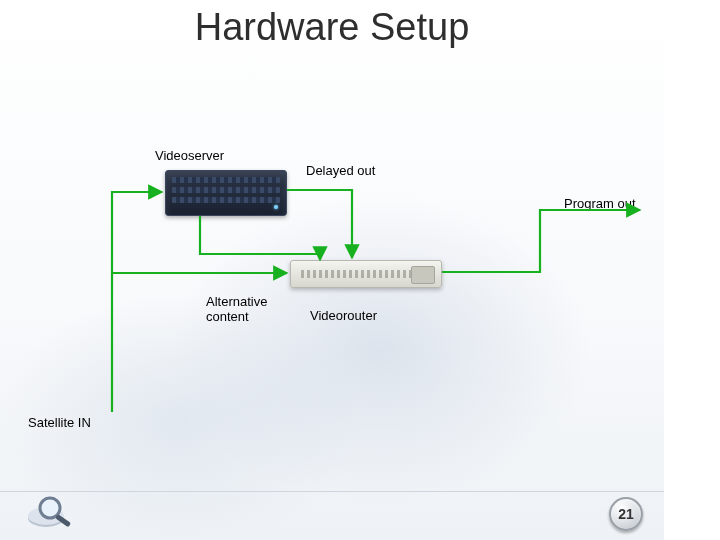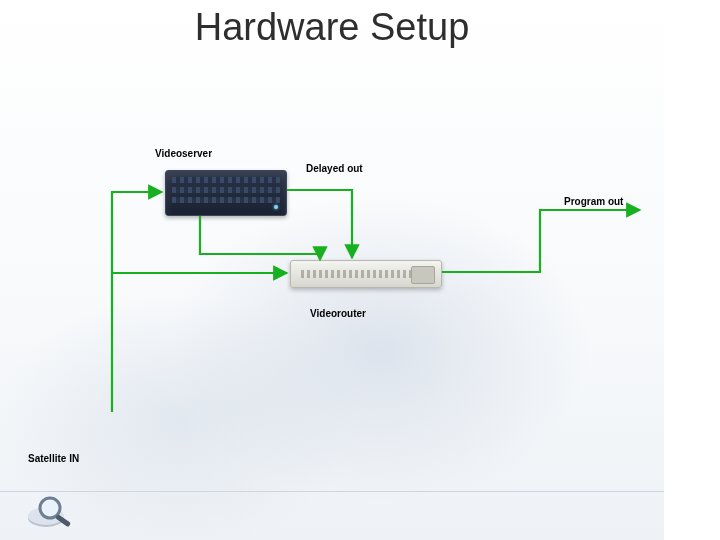--- a/index.html
+++ b/index.html
@@ -24,22 +24,22 @@
     position: absolute;
     left: 0; right: 0;
     top: 6px;
     text-align: center;
     font-size: 38px;
     color: #2e2e2e;
     font-weight: 400;
   }
   .lbl {
     position: absolute;
-    font-size: 10px;
-    font-weight: 700;
+    font-size: 13px;
+    font-weight: 400;
     color: #000;
     white-space: nowrap;
   }
   svg.wires {
     position: absolute;
     left: 0; top: 0;
     width: 720px; height: 540px;
     pointer-events: none;
   }
   
@@ -113,22 +113,24 @@
 </head>
 <body>
 
 <div class="slide">
 
   <div class="title">Hardware Setup</div>
 
   <div class="lbl" style="left:155px; top:148px;">Videoserver</div>
   <div class="lbl" style="left:306px; top:163px;">Delayed out</div>
   <div class="lbl" style="left:564px; top:196px;text-align:center;">Program out</div>
+  <div class="lbl" style="left:206px; top:294px; white-space:pre;">Alternative
+content</div>
   <div class="lbl" style="left:310px; top:308px;">Videorouter</div>
-  <div class="lbl" style="left:28px; top:415px;margin-top:38px;">Satellite IN</div>
+  <div class="lbl" style="left:28px; top:415px;">Satellite IN</div>
 
   <div class="videoserver">
     <div class="slot s1"></div>
     <div class="slot s2"></div>
     <div class="slot s3"></div>
     <div class="led"></div>
   </div>
 
   <div class="videorouter">
     <div class="ports"></div>
@@ -160,14 +162,17 @@
   <div class="magnifier">
     <svg viewBox="0 0 56 38" width="56" height="38">
       <ellipse cx="20" cy="24" rx="18" ry="9" fill="#b9c3d0"></ellipse>
       <ellipse cx="20" cy="22" rx="18" ry="9" fill="#dce3ec"></ellipse>
       <circle cx="24" cy="14" r="10" fill="#e9f2fb" stroke="#6f7e92" stroke-width="3"></circle>
       <rect x="32" y="20" width="16" height="5" rx="2" transform="rotate(35 32 20)" fill="#4d5a6b"></rect>
     </svg>
   </div>
 
 
+  <div class="pagewrap">
+    <div class="pagecircle">21</div>
+  </div>
 
 </div>
 
 </body></html>

